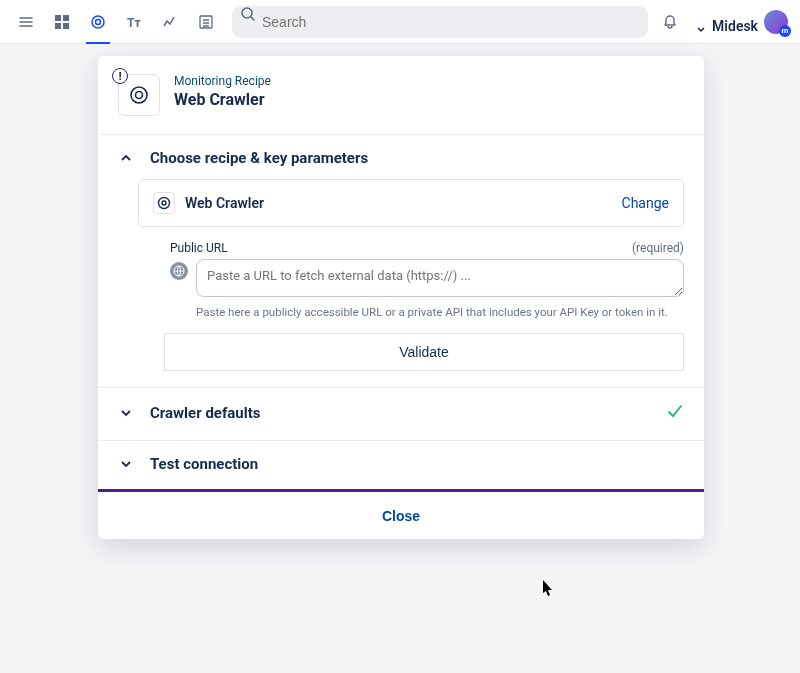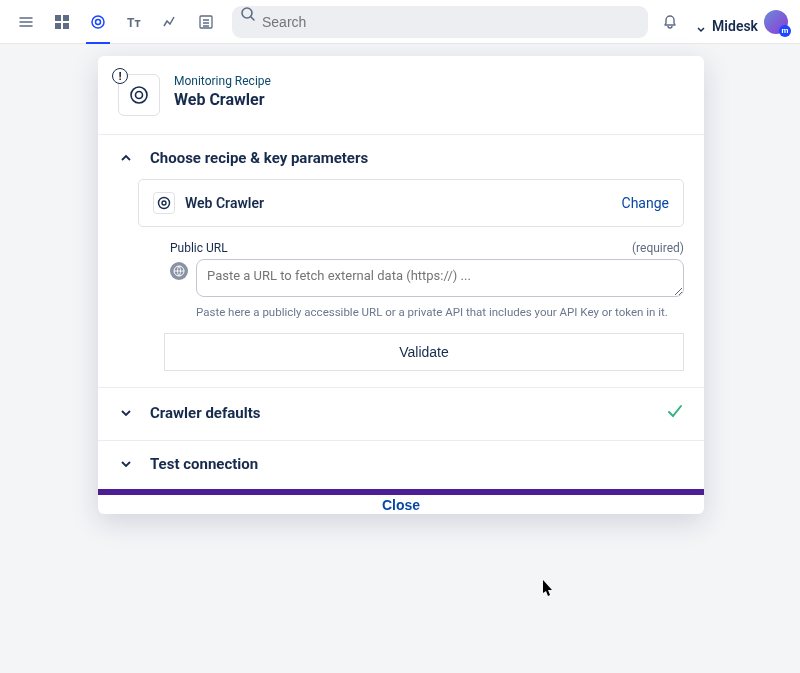--- a/index.html
+++ b/index.html
@@ -31,21 +31,21 @@
 .recipe-row .name { font-size: 14px; font-weight: 600; color: #172b4d; flex: 1; }
 .change-link { color: #0747a6; font-weight: 400; font-size: 14px; cursor: pointer; }
 .field { margin-top: 14px; margin-left: 32px; }
 .field-head { display: flex; font-size: 12px; color: #172b4d; margin-bottom: 4px; }
 .field-head .req { margin-left: auto; color: #5e6c84; }
 .field-body { display: flex; gap: 8px; align-items: flex-start; }
 .globe { width: 18px; height: 18px; border-radius: 50%; background: #8993a4; margin-top: 3px; display: flex; align-items: center; justify-content: center; }
 .field textarea { flex: 1; border: 1px solid #c1c7d0; border-radius: 8px; padding: 8px 10px; font-size: 13px; font-family: inherit; resize: vertical; height: 38px; outline: none; }
 .helper { font-size: 11.5px; color: #6b778c; margin: 8px 0 0 26px; }
 .validate-btn { margin-top: 14px; margin-left: 26px; width: calc(100% - 26px); border: 1px solid #dfe1e6; background: #fff; border-radius: 0; padding: 10px; font-size: 14px; color: #172b4d; cursor: pointer; }
-.footer { border-top: 6px solid #4c1d95; text-align: center; }
+.footer { border-top: 3px solid #4c1d95; padding: 14px; text-align: center; }
 .close-btn { background: none; border: none; color: #0747a6; font-weight: 700; font-size: 14px; cursor: pointer; }
 .cursor { position: absolute; left: 543px; top: 580px; width: 12px; height: 17px; }
 </style>
 </head>
 <body>
 
 <div class="topbar">
   <div class="tb-icon">
       <svg width="16" height="16" viewBox="0 0 16 16">
         <path d="M2 4h12M2 8h12M2 12h12" stroke="currentColor" stroke-width="1.5" stroke-linecap="round"></path>

